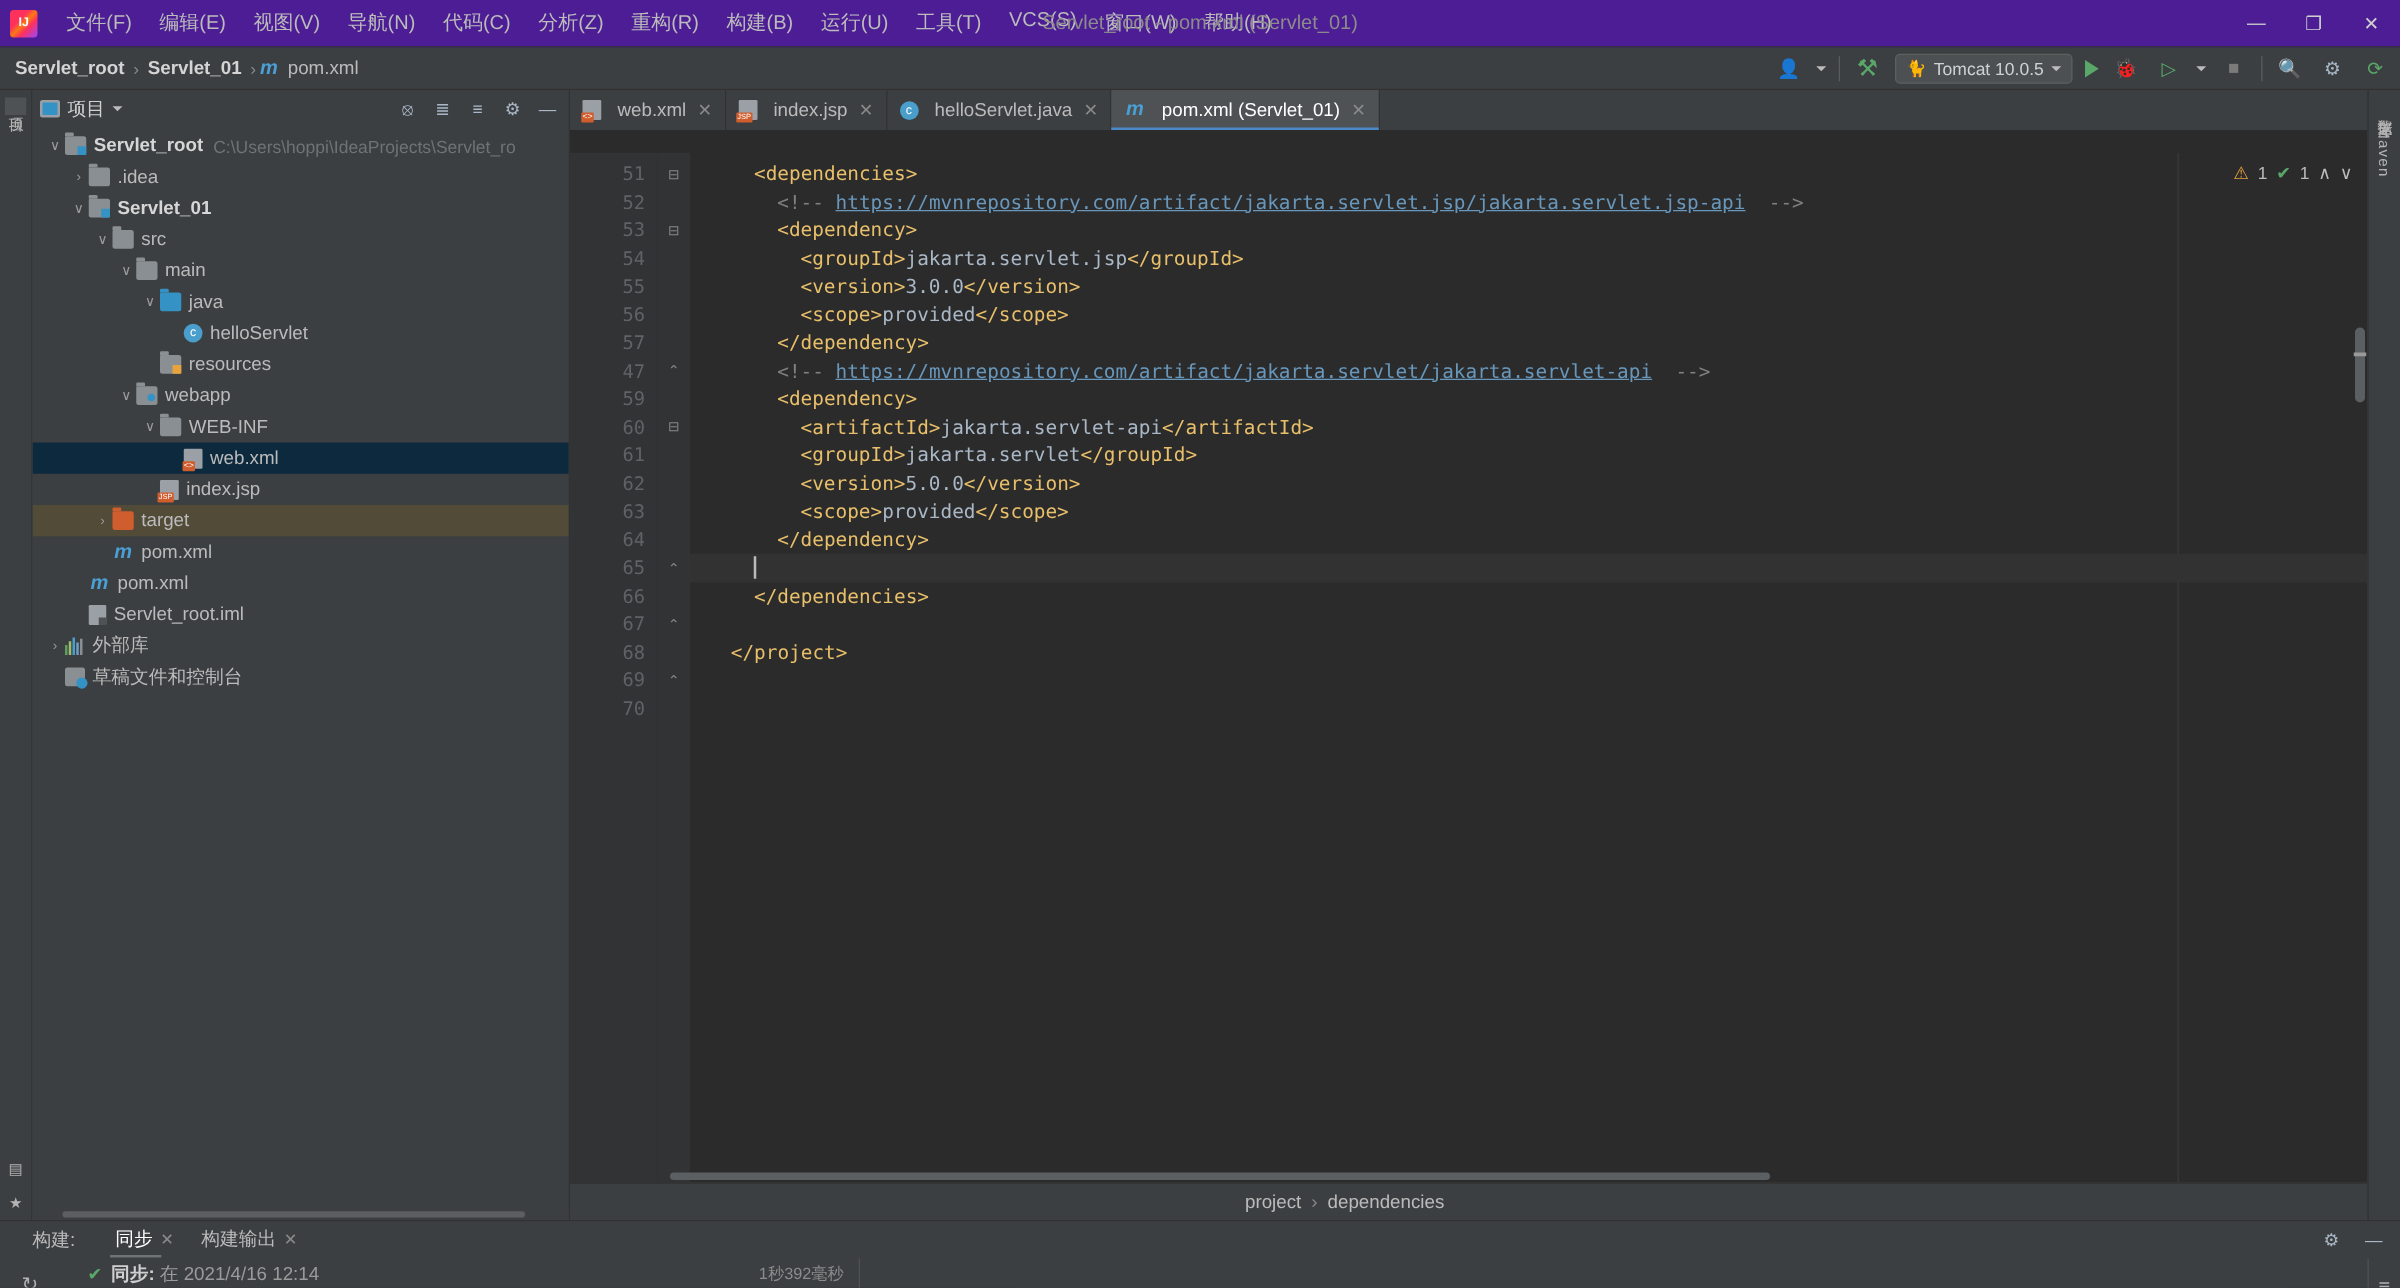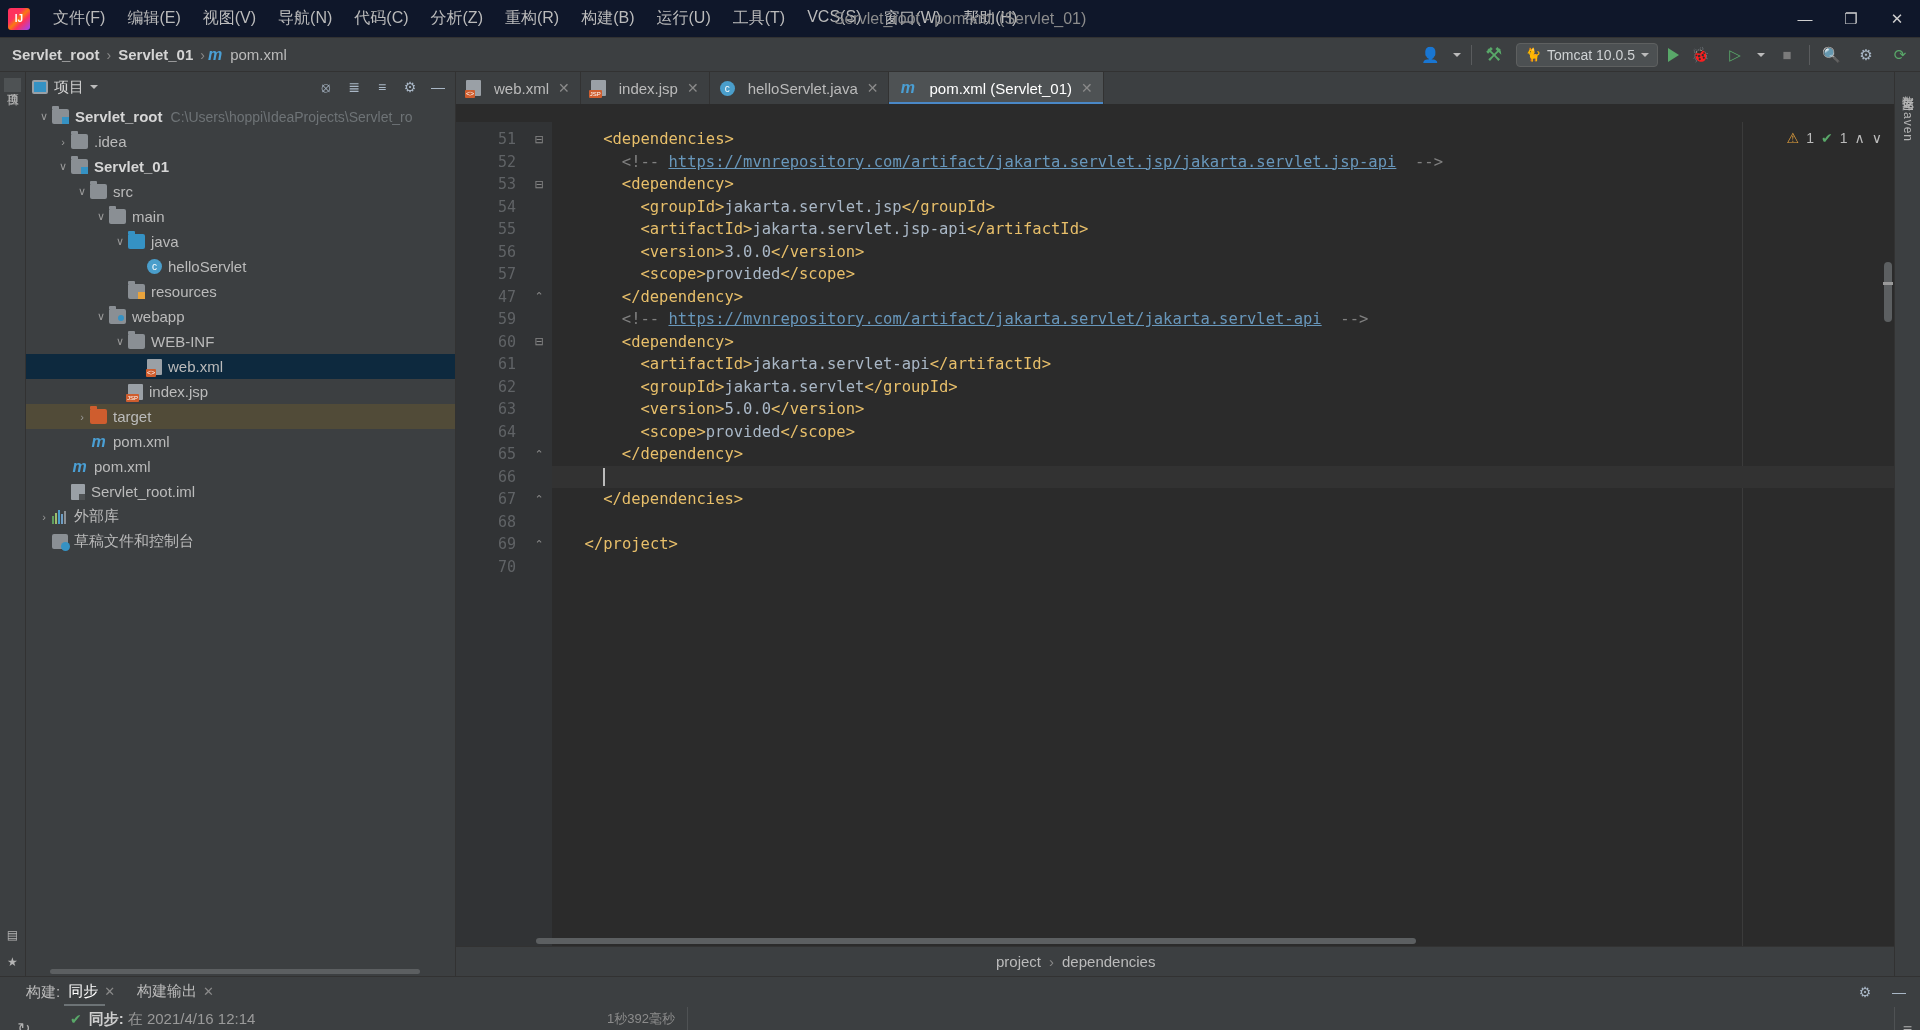--- a/index.html
+++ b/index.html
@@ -1,20 +1,20 @@
 <!DOCTYPE html>
 <html><head>
 <meta charset="utf-8">
 <style>
   * { box-sizing: border-box; margin:0; padding:0; }
   html,body{ width:1920px; height:1030px; overflow:hidden; background:#3c3f41; }
   body{ font-family:"Liberation Sans", sans-serif; font-size:16px; color:#bbbbbb; -webkit-font-smoothing:antialiased; }
 
   
-  #menubar{ height:38px; background:#0f172a; display:flex; align-items:center; padding-left:8px;
+  #menubar{ height:38px; background:#4c1d95; display:flex; align-items:center; padding-left:8px;
             border-bottom:1px solid #323232; position:relative; }
   #app-logo{ width:22px;height:22px;margin-right:12px;position:relative;flex:none;
              background:linear-gradient(135deg,#fe315d 0%,#fe315d 35%,#f97a12 50%,#fe315d 65%,#9b46ff 100%);
              border-radius:3px; }
   #app-logo:after{ content:"IJ"; position:absolute; inset:0; color:#fff; font-size:10px; font-weight:bold;
                    display:flex;align-items:center;justify-content:center; }
   .menu-item{ padding:4px 11px; color:#bbbbbb; font-size:16px; white-space:nowrap; cursor:default; }
   #win-title{ position:absolute; left:0; right:0; text-align:center; color:#8c8c8c; font-size:16px;
               pointer-events:none; }
   #win-controls{ margin-left:auto; display:flex; align-items:center; z-index:3; }
@@ -112,21 +112,21 @@
   #scroll-v{ position:absolute; right:2px; top:140px; width:8px; height:60px; background:#5c5f61; border-radius:4px; }
   #err-stripe{ position:absolute; right:1px; top:160px; width:10px; height:3px; background:#9a9a9a; }
   #code-hscroll{ position:absolute; left:80px; bottom:2px; width:880px; height:6px; background:#5c5f61; border-radius:3px; }
   #insp-bar{ position:absolute; right:12px; top:8px; display:flex; align-items:center; gap:7px; font-size:14px; color:#bbb; }
   #breadcrumbs{ height:30px; background:#3c3f41; display:flex; align-items:center; padding-left:540px;
                 font-size:15px; color:#bbbbbb; gap:8px; border-top:1px solid #323232; }
   .bc-sep{ color:#888; }
 
   
   #build{ height:330px; background:#3c3f41; display:flex; flex-direction:column; border-top:1px solid #323232; }
-  #build-head{ height:30px; display:flex; align-items:center; padding-left:26px; gap:4px; font-size:15px; }
+  #build-head{ height:30px; display:flex; align-items:center; padding-left:26px; gap:28px; font-size:15px; }
   #build-head .lbl{ color:#bbbbbb; }
   .btab{ display:flex; align-items:center; gap:6px; padding:3px 4px 5px; color:#bbbbbb; position:relative; }
   .btab.active{ color:#ffffff; }
   .btab.active:after{ content:""; position:absolute; left:0;right:14px;bottom:0;height:2px;background:#6d7376; }
   .btab .x{ color:#8a8a8a; font-size:13px; }
   #build-head-right{ margin-left:auto; display:flex; align-items:center; gap:12px; padding-right:10px; }
   #build-body{ flex:1; display:flex; min-height:0; }
   #build-rail{ width:48px; background:#3c3f41; display:flex; flex-direction:column; align-items:center;
                gap:22px; padding-top:10px; }
   .brico{ width:22px;height:22px;display:flex;align-items:center;justify-content:center;color:#b0b0b0;font-size:16px; }
@@ -392,21 +392,20 @@
           <div class="fmark"></div>
           <div class="fmark">⌃</div>
           <div class="fmark"></div>
         </div>
       <div id="code">
         <div id="indent-guide"></div>
       <div class="cline" style="padding-left: 51.2px;"><span class="tg">&lt;dependencies&gt;</span></div>
           <div class="cline" style="padding-left: 69.8px;"><span class="cm">&lt;!-- </span><span class="lnk">https://mvnrepository.com/artifact/jakarta.servlet.jsp/jakarta.servlet.jsp-api</span><span class="cm">  --&gt;</span></div>
           <div class="cline" style="padding-left: 69.8px;"><span class="tg">&lt;dependency&gt;</span></div>
           <div class="cline" style="padding-left: 88.4px;"><span class="tg">&lt;groupId&gt;</span><span class="txt">jakarta.servlet.jsp</span><span class="tg">&lt;/groupId&gt;</span></div>
-          <div class="cline" style="padding-left: 88.4px;"><span class="tg">&lt;artifactId&gt;</span><span class="txt">jakarta.servlet.jsp-api</span><span class="tg">&lt;/artifactId&gt;</span></div>
           <div class="cline" style="padding-left: 88.4px;"><span class="tg">&lt;version&gt;</span><span class="txt">3.0.0</span><span class="tg">&lt;/version&gt;</span></div>
           <div class="cline" style="padding-left: 88.4px;"><span class="tg">&lt;scope&gt;</span><span class="txt">provided</span><span class="tg">&lt;/scope&gt;</span></div>
           <div class="cline" style="padding-left: 69.8px;"><span class="tg">&lt;/dependency&gt;</span></div>
           <div class="cline" style="padding-left: 69.8px;"><span class="cm">&lt;!-- </span><span class="lnk">https://mvnrepository.com/artifact/jakarta.servlet/jakarta.servlet-api</span><span class="cm">  --&gt;</span></div>
           <div class="cline" style="padding-left: 69.8px;"><span class="tg">&lt;dependency&gt;</span></div>
           <div class="cline" style="padding-left: 88.4px;"><span class="tg">&lt;artifactId&gt;</span><span class="txt">jakarta.servlet-api</span><span class="tg">&lt;/artifactId&gt;</span></div>
           <div class="cline" style="padding-left: 88.4px;"><span class="tg">&lt;groupId&gt;</span><span class="txt">jakarta.servlet</span><span class="tg">&lt;/groupId&gt;</span></div>
           <div class="cline" style="padding-left: 88.4px;"><span class="tg">&lt;version&gt;</span><span class="txt">5.0.0</span><span class="tg">&lt;/version&gt;</span></div>
           <div class="cline" style="padding-left: 88.4px;"><span class="tg">&lt;scope&gt;</span><span class="txt">provided</span><span class="tg">&lt;/scope&gt;</span></div>
           <div class="cline" style="padding-left: 69.8px;"><span class="tg">&lt;/dependency&gt;</span></div>

